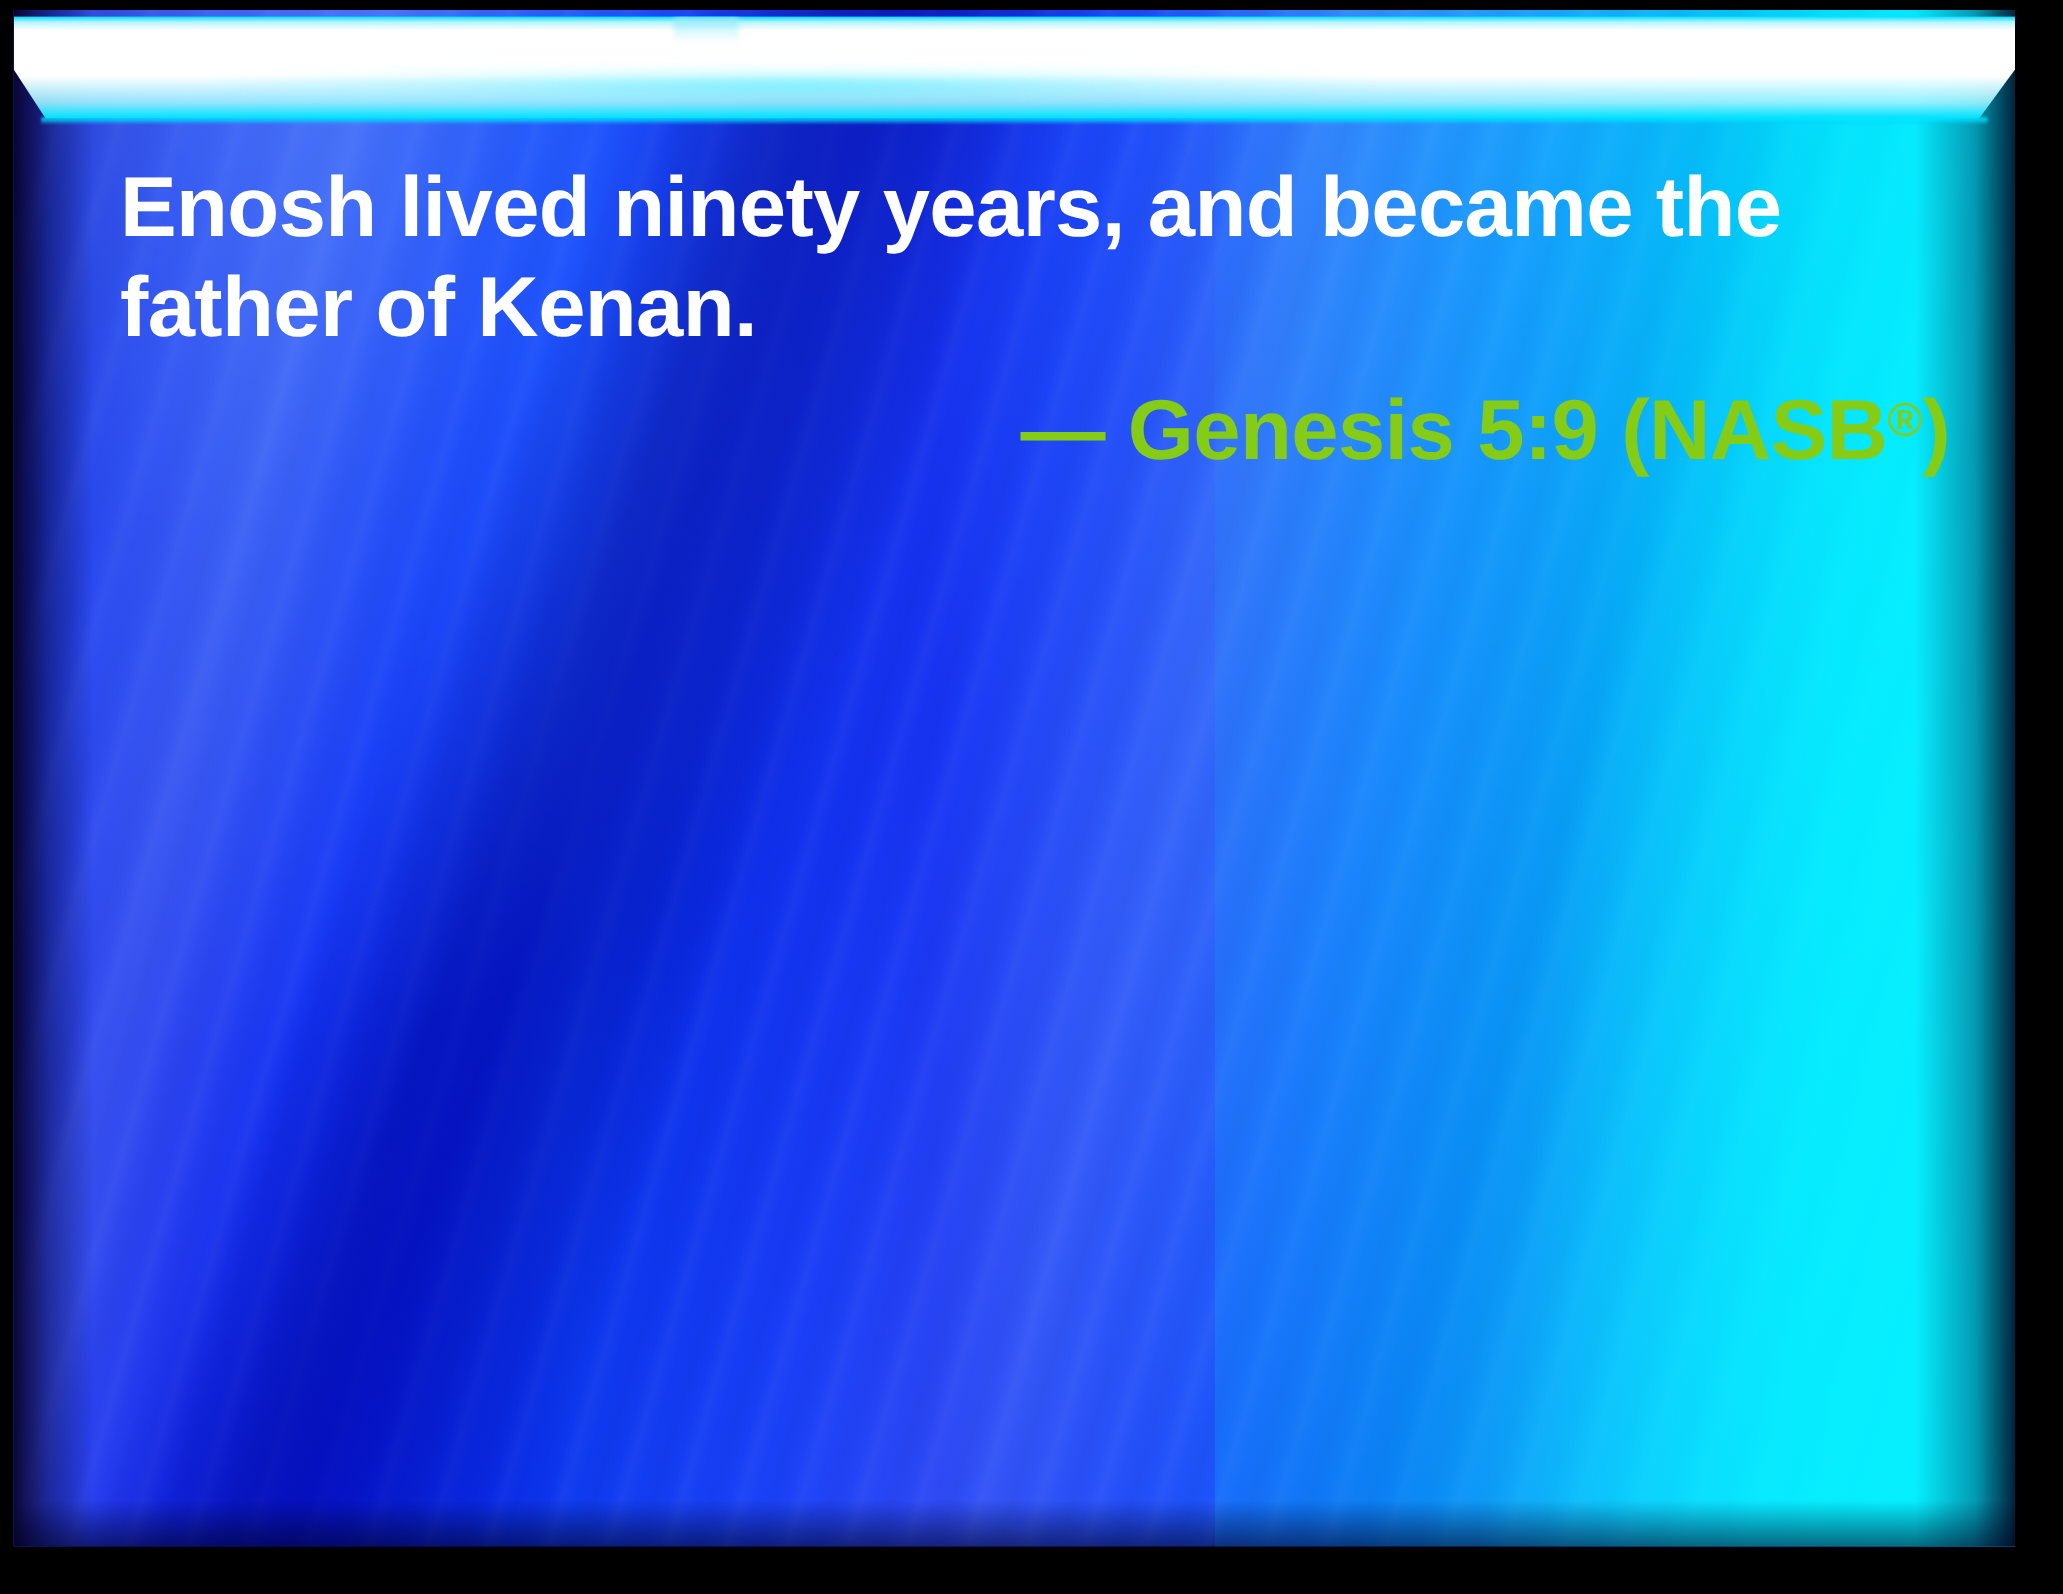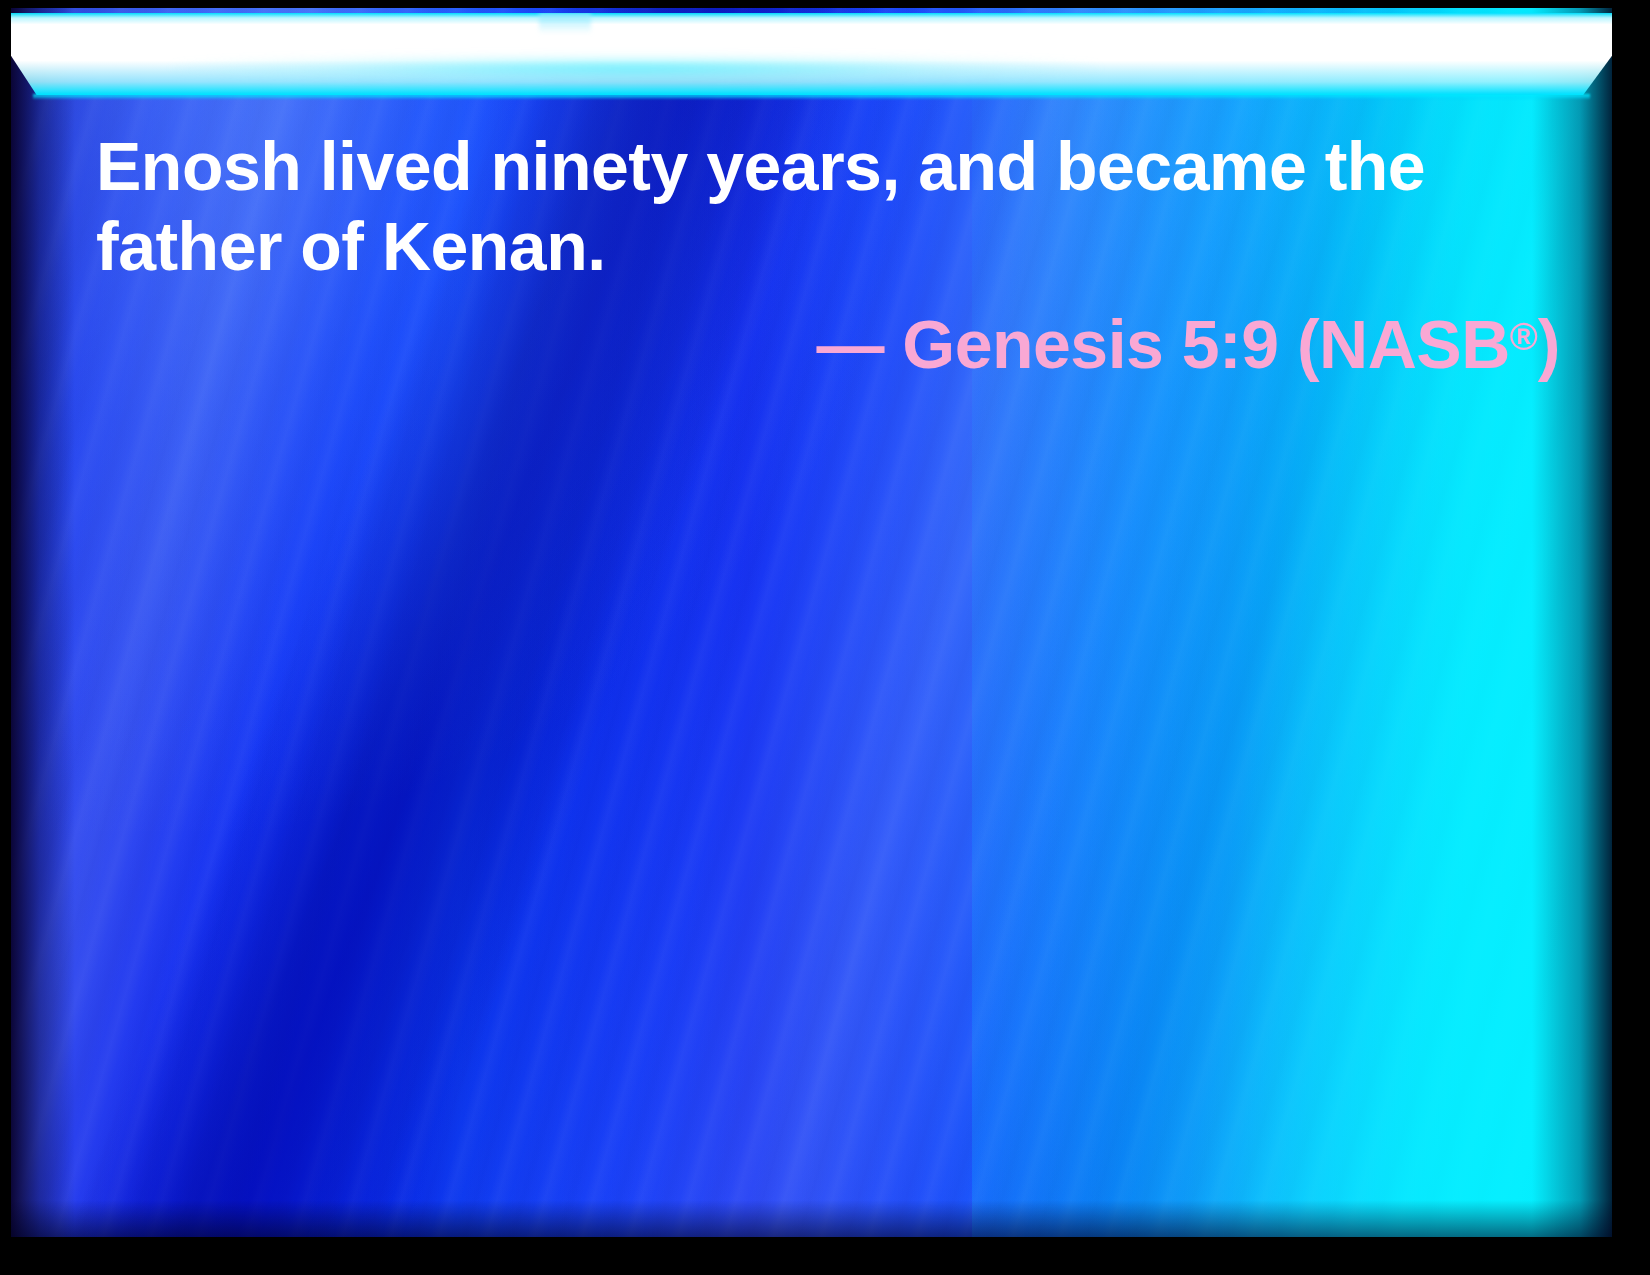--- a/index.html
+++ b/index.html
@@ -273,21 +273,21 @@
     font-weight: bold;
     font-size: 68px;
     line-height: 1.18;
     letter-spacing: -0.5px;
     margin: 0;
     text-align: left;
     white-space: pre-wrap;
   }
 
   .verse-ref {
-    color: #f9a8d4;
+    color: #84cc16;
     font-family: "Liberation Sans", "DejaVu Sans", sans-serif;
     font-weight: bold;
     font-size: 68px;
     line-height: 1.18;
     letter-spacing: -0.5px;
     margin: 18px 0 0 0;
     text-align: right;
     padding-right: 16px;
     white-space: nowrap;
   }

